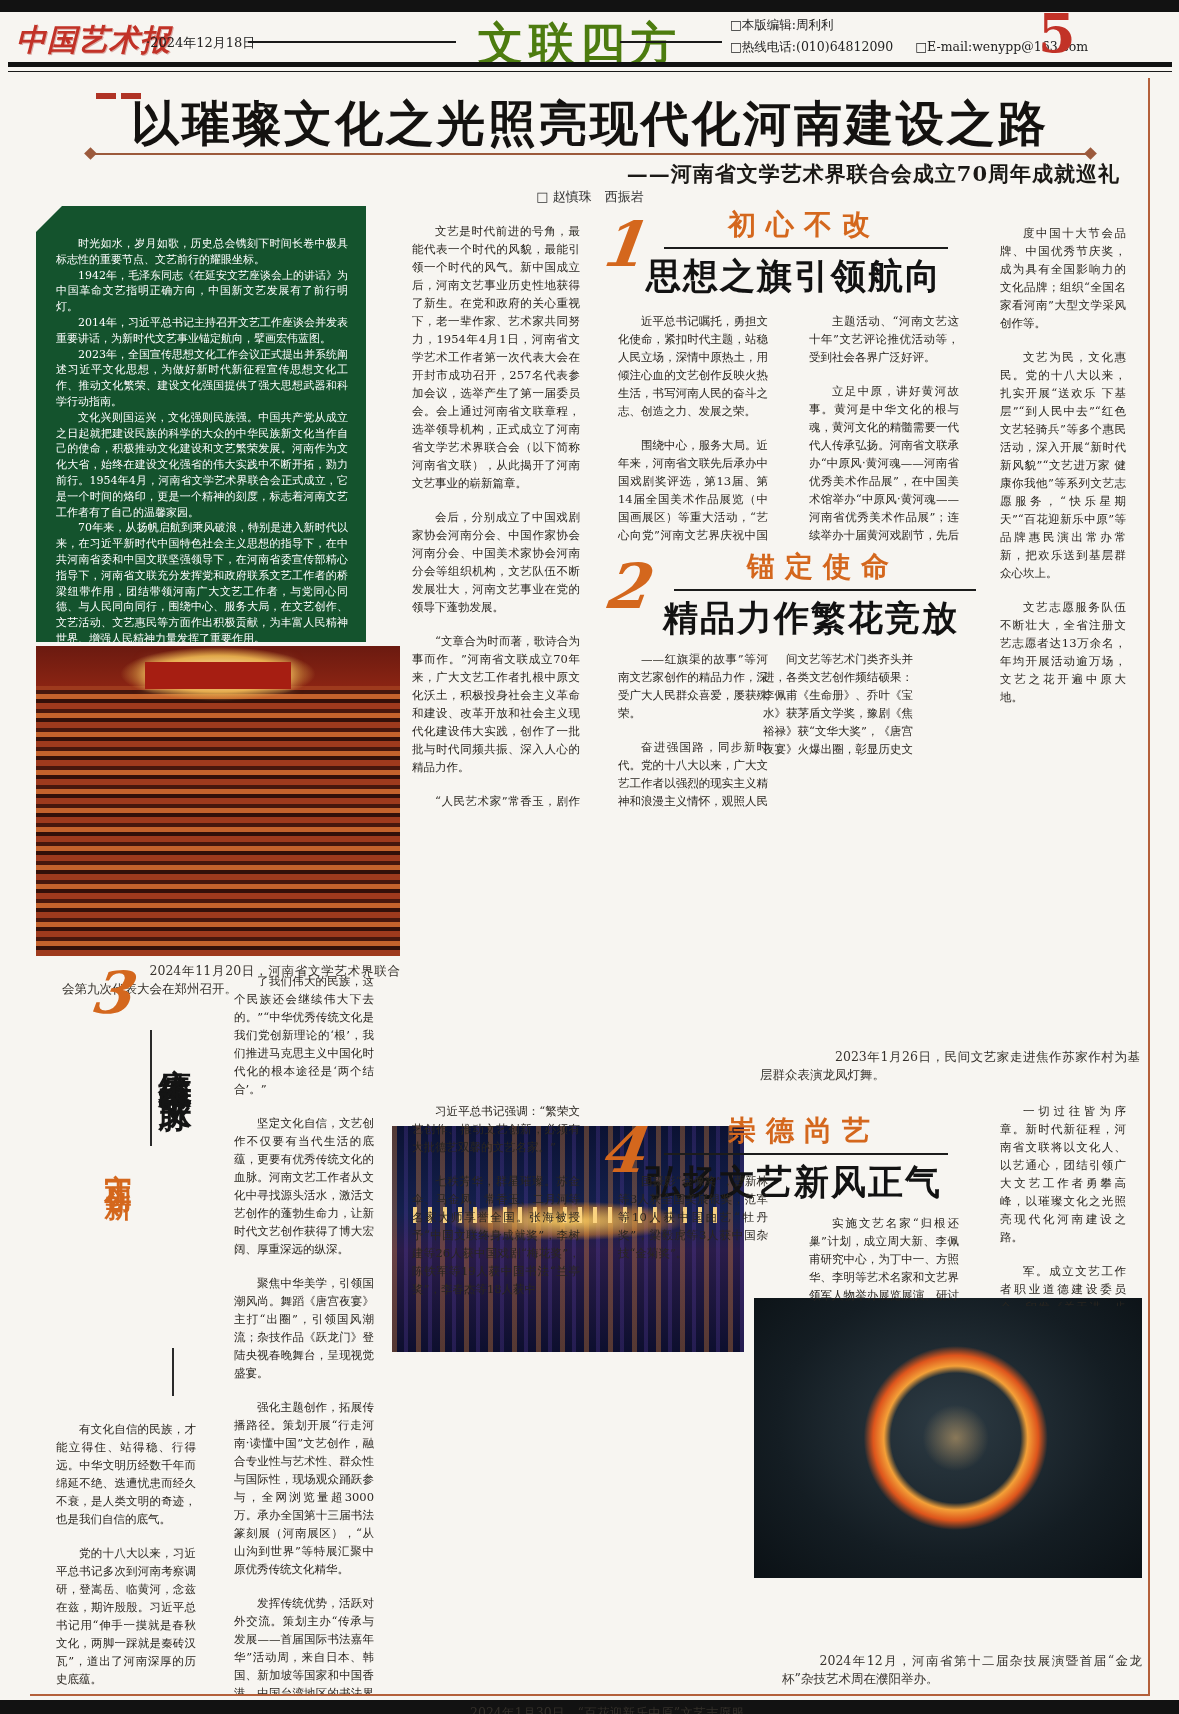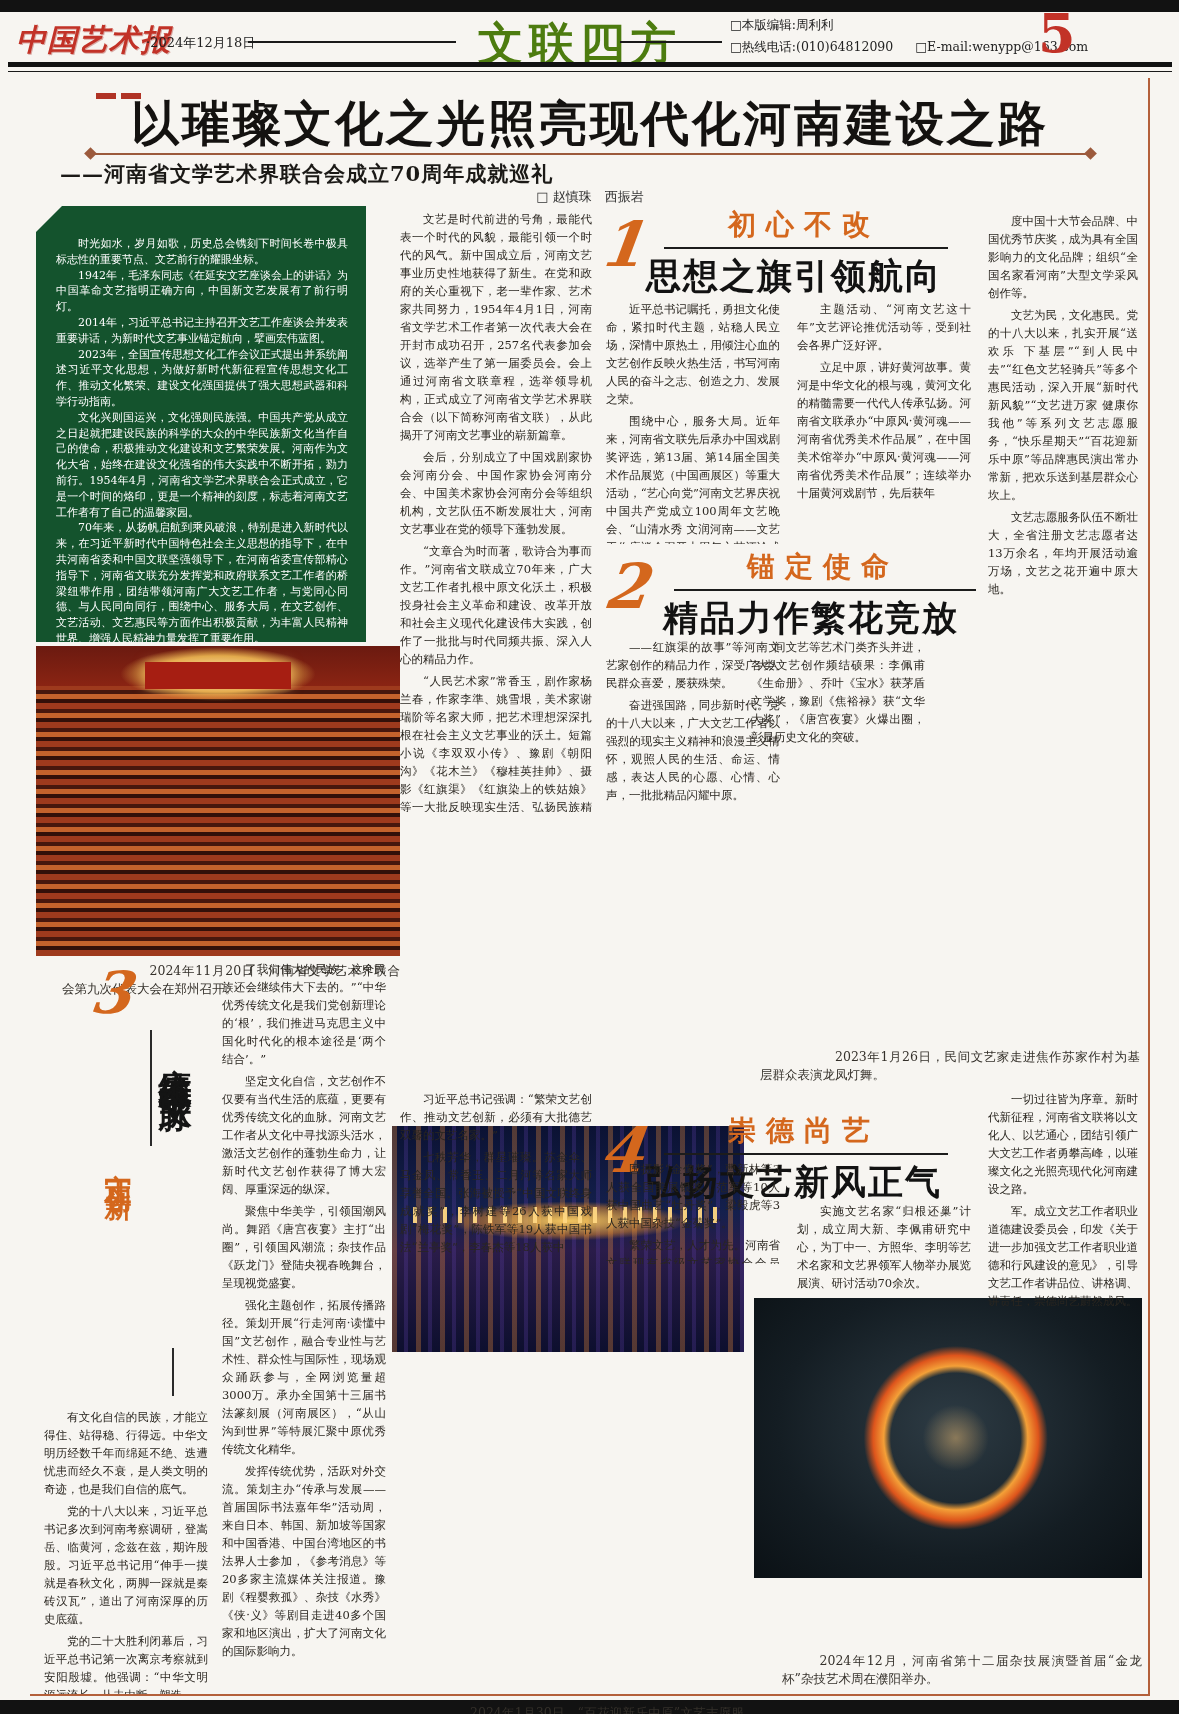--- a/index.html
+++ b/index.html
@@ -10,32 +10,32 @@
   
   .brand{font-size:30px;font-weight:bold;font-style:italic;color:#c23227;letter-spacing:1px;
          text-shadow:1px 1px 0 rgba(160,30,20,.35);}
   .mdate{font-size:13px;color:#222;}
   .hline{background:#1a1a1a;height:2px;}
   .secname{font-size:45px;font-weight:bold;letter-spacing:6px;color:#4d7c0f;}
   .minfo{font-size:12.5px;color:#222;line-height:22px;white-space:nowrap;}
   .pageno{font-size:54px;font-weight:bold;color:#c23227;font-family:"DejaVu Serif",serif;}
   
   .title{font-size:48px;font-weight:bold;letter-spacing:3px;text-align:center;color:#141210;}
-  .subtitle{font-size:21px;font-weight:bold;text-align:left;letter-spacing:1px;color:#1b1916;}
+  .subtitle{font-size:21px;font-weight:bold;text-align:right;letter-spacing:1px;color:#1b1916;}
   .byline{font-size:13px;text-align:center;color:#333;}
   .decor-rule{height:2px;background:#9c5a3c;}
   .diamond{width:9px;height:9px;background:#9c5a3c;transform:rotate(45deg);}
   .tick{width:20px;height:6px;background:#b03325;display:inline-block;margin-right:5px;}
   
   .leadbox{background:#14532d;color:#fff;clip-path:polygon(26px 0,100% 0,100% 100%,0 100%,0 26px);
            padding:30px 18px 16px 20px;box-sizing:border-box;overflow:hidden;}
   .leadbox .para{margin:0;text-indent:2em;font-size:11px;line-height:15.8px;text-align:justify;color:#fff;}
   
   .txt{font-size:11.5px;line-height:18px;text-align:justify;color:#2a2620;overflow:hidden;}
-  .txt .para{margin:4px;text-indent:2em;}
+  .txt .para{margin:16px;text-indent:2em;}
   
   .sec-num{font-size:62px;font-style:italic;font-weight:bold;color:#d4671d;
            font-family:"DejaVu Serif",serif;transform:skewX(-10deg);line-height:1;}
   .sec-t1{text-align:center;font-size:28px;font-weight:bold;letter-spacing:10px;color:#d4671d;}
   .sec-rule{height:2px;background:#1c1c1c;}
   .sec-t2{text-align:center;font-size:35px;font-weight:bold;letter-spacing:2px;color:#121212;}
   
   .vt{writing-mode:vertical-rl;text-orientation:upright;}
   .v-main{font-size:33px;font-weight:bold;color:#141414;letter-spacing:4px;}
   .v-side{font-size:27px;font-weight:bold;color:#d4671d;letter-spacing:6px;}

